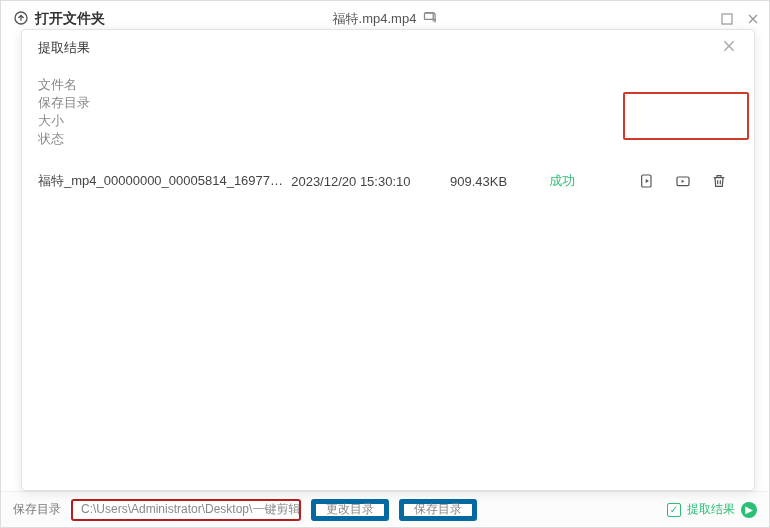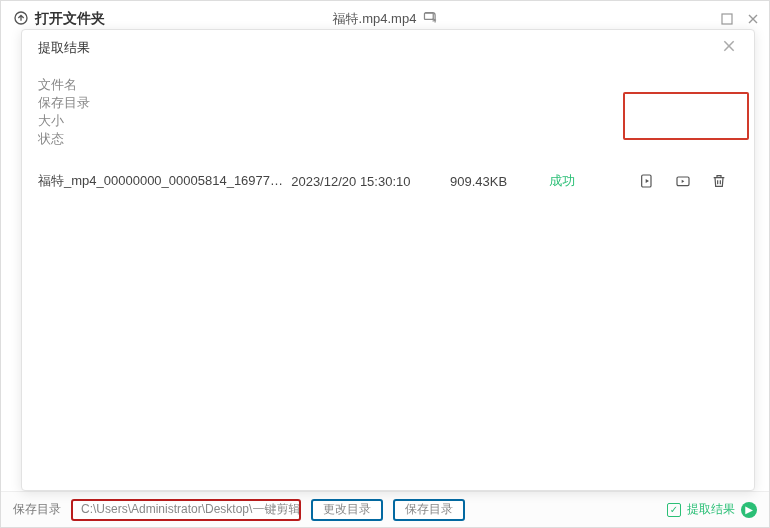--- a/index.html
+++ b/index.html
@@ -84,21 +84,21 @@
       font-size: 12px;
       background: #fff;
       height: 22px;
       display: flex;
       align-items: center;
       width: 230px;
       overflow: hidden;
       white-space: nowrap;
     }
     .bottom-btn {
-      border: 2px solid #0369a1;
+      border: 5px solid #0369a1;
       border-radius: 3px;
       padding: 2px 10px;
       color: #888;
       font-size: 12px;
       background: #fff;
       height: 22px;
       display: flex;
       align-items: center;
       cursor: pointer;
     }

